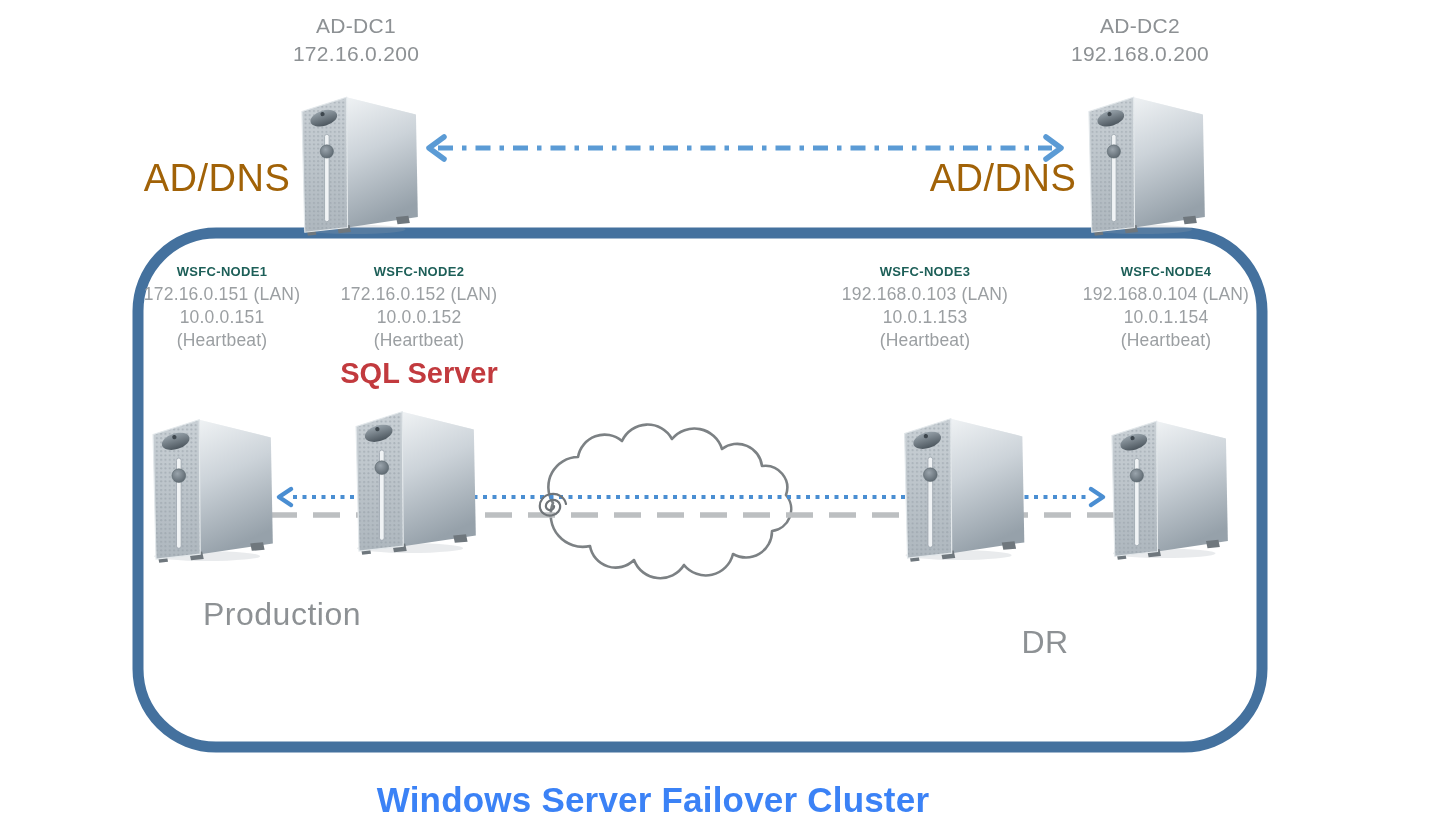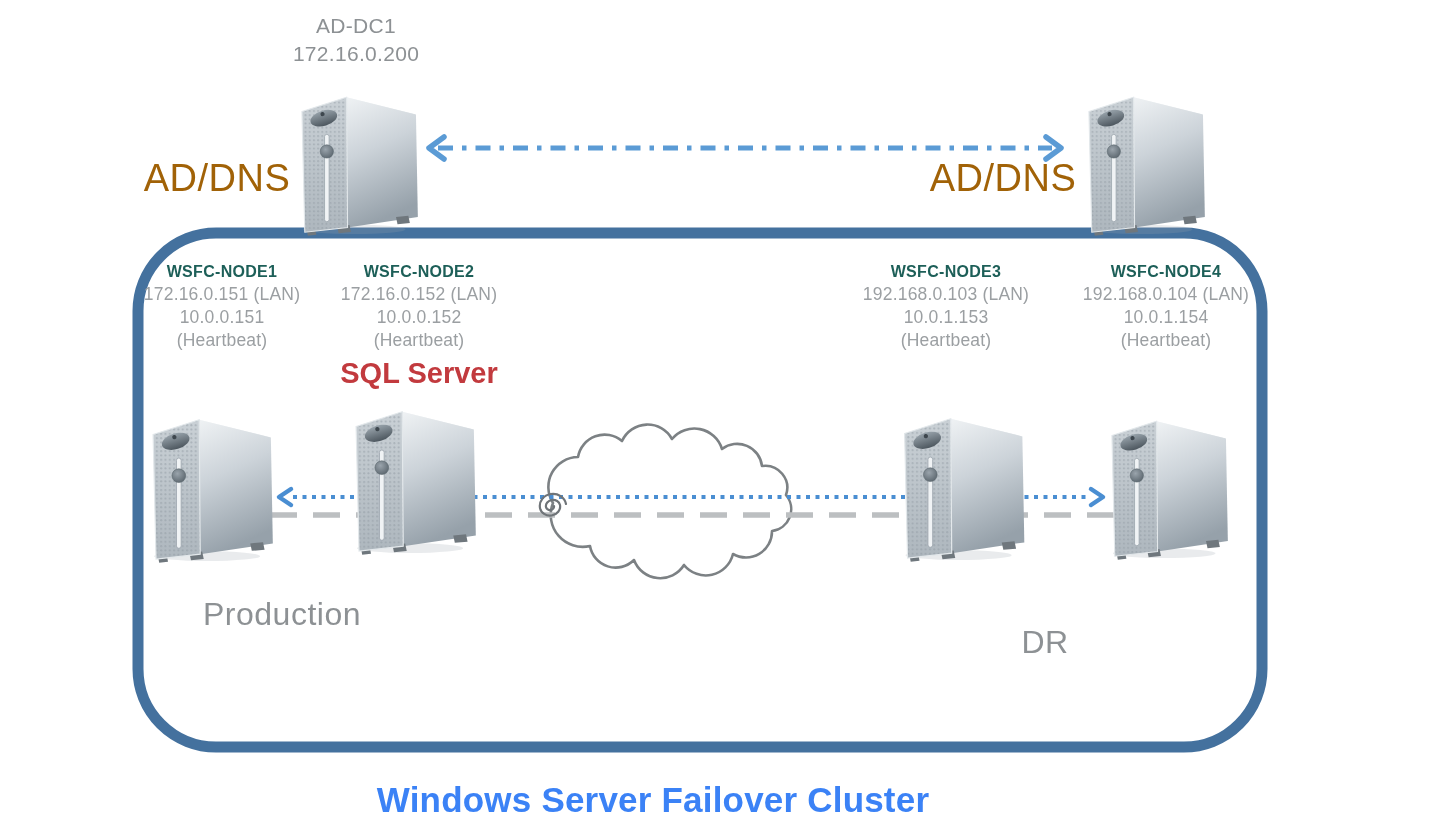--- a/index.html
+++ b/index.html
@@ -6,21 +6,21 @@
   .stage{
     position:relative;width:1436px;height:828px;background:#ffffff;overflow:hidden;
     font-family:"Liberation Sans",sans-serif;
   }
   .layer{position:absolute;left:0;top:0;}
   .server{position:absolute;}
   .lbl{position:absolute;transform:translateX(-50%);text-align:center;white-space:nowrap;}
   .ad-label{font-size:21px;line-height:28px;color:#8d9194;letter-spacing:0.3px;}
   .role-label{font-size:38px;color:#a16207;letter-spacing:0.5px;}
   .node-label{font-size:17.5px;line-height:23px;color:#9b9fa2;letter-spacing:0.2px;}
-  .node-label .node-name{font-size:16px;font-weight:bold;color:#1d5f58;letter-spacing:0.3px;}
+  .node-label .node-name{font-size:13px;font-weight:bold;color:#1d5f58;letter-spacing:0.3px;}
   .app-label{font-size:29px;font-weight:bold;color:#c23a3e;}
   .zone-label{font-size:32px;color:#8d9194;letter-spacing:0.5px;}
   .title{font-size:35px;font-weight:bold;color:#3b82f6;letter-spacing:0.2px;}
   .line-block span{display:block;}
 </style>
 </head>
 <body>
 
 <div class="stage">
 
@@ -121,37 +121,41 @@
   <div class="server" style="left:1103px;top:408px;width:130px;height:152px">
     <svg viewBox="0 0 132 160" width="130" height="152">
         <use href="#srv"></use>
       </svg>
   </div>
 
   <div class="lbl ad-label line-block" style="left:356px;top:12px">
     <span>AD-DC1</span>
     <span>172.16.0.200</span>
   </div>
+  <div class="lbl ad-label line-block" style="left:1140px;top:12px">
+    <span>AD-DC2</span>
+    <span>192.168.0.200</span>
+  </div>
   <div class="lbl role-label" style="left:217px;top:157px">AD/DNS</div>
   <div class="lbl role-label" style="left:1003px;top:157px">AD/DNS</div>
 
   <div class="lbl node-label line-block" style="left:222px;top:260px">
     <span class="node-name">WSFC-NODE1</span>
     <span>172.16.0.151 (LAN)</span>
     <span>10.0.0.151</span>
     <span>(Heartbeat)</span>
   </div>
   <div class="lbl node-label line-block" style="left:419px;top:260px">
     <span class="node-name">WSFC-NODE2</span>
     <span>172.16.0.152 (LAN)</span>
     <span>10.0.0.152</span>
     <span>(Heartbeat)</span>
   </div>
   <div class="lbl app-label" style="left:419px;top:357px">SQL Server</div>
-  <div class="lbl node-label line-block" style="left:946px;top:260px">
+  <div class="lbl node-label line-block" style="left:925px;top:260px">
     <span class="node-name">WSFC-NODE3</span>
     <span>192.168.0.103 (LAN)</span>
     <span>10.0.1.153</span>
     <span>(Heartbeat)</span>
   </div>
   <div class="lbl node-label line-block" style="left:1166px;top:260px">
     <span class="node-name">WSFC-NODE4</span>
     <span>192.168.0.104 (LAN)</span>
     <span>10.0.1.154</span>
     <span>(Heartbeat)</span>

